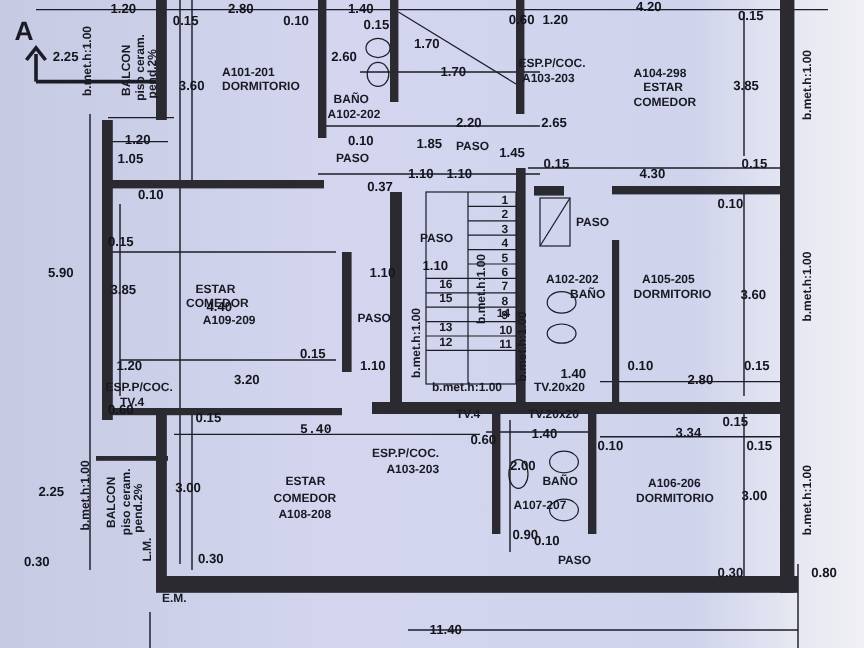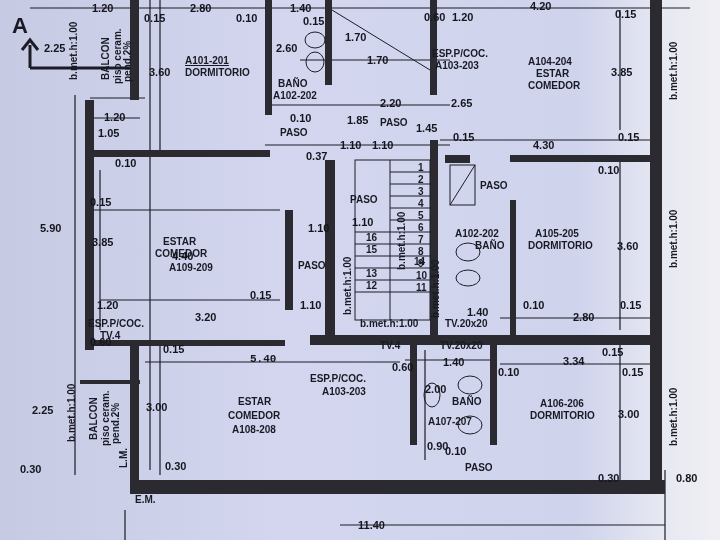--- a/index.html
+++ b/index.html
@@ -94,27 +94,27 @@
     <ellipse cx="468" cy="252" rx="12" ry="9"></ellipse>
     <ellipse cx="468" cy="278" rx="12" ry="8"></ellipse>
     <ellipse cx="432" cy="395" rx="8" ry="12"></ellipse>
     <ellipse cx="470" cy="385" rx="12" ry="9"></ellipse>
     <ellipse cx="470" cy="425" rx="12" ry="9"></ellipse>
   </g>
 </svg>
 
 <div class="big lbl" style="left:12px;top:20px;">A</div>
 
-<div class="lbl" style="left:185px;top:55px;text-decoration:underline;">A101-201</div>
+<div class="lbl" style="left:185px;top:55px;">A101-201</div>
 <div class="lbl" style="left:185px;top:67px;">DORMITORIO</div>
 <div class="lbl" style="left:278px;top:78px;">BAÑO</div>
 <div class="lbl" style="left:273px;top:90px;">A102-202</div>
 <div class="lbl" style="left:432px;top:48px;">ESP.P/COC.</div>
 <div class="lbl" style="left:435px;top:60px;">A103-203</div>
-<div class="lbl" style="left:528px;top:56px;">A104-204</div>
+<div class="lbl" style="left:528px;top:56px;">A104-298</div>
 <div class="lbl" style="left:536px;top:68px;">ESTAR</div>
 <div class="lbl" style="left:528px;top:80px;">COMEDOR</div>
 <div class="lbl" style="left:535px;top:228px;">A105-205</div>
 <div class="lbl" style="left:528px;top:240px;">DORMITORIO</div>
 <div class="lbl" style="left:475px;top:240px;">BAÑO</div>
 <div class="lbl" style="left:455px;top:228px;">A102-202</div>
 <div class="lbl" style="left:540px;top:398px;">A106-206</div>
 <div class="lbl" style="left:530px;top:410px;">DORMITORIO</div>
 <div class="lbl" style="left:452px;top:396px;">BAÑO</div>
 <div class="lbl" style="left:428px;top:416px;">A107-207</div>

